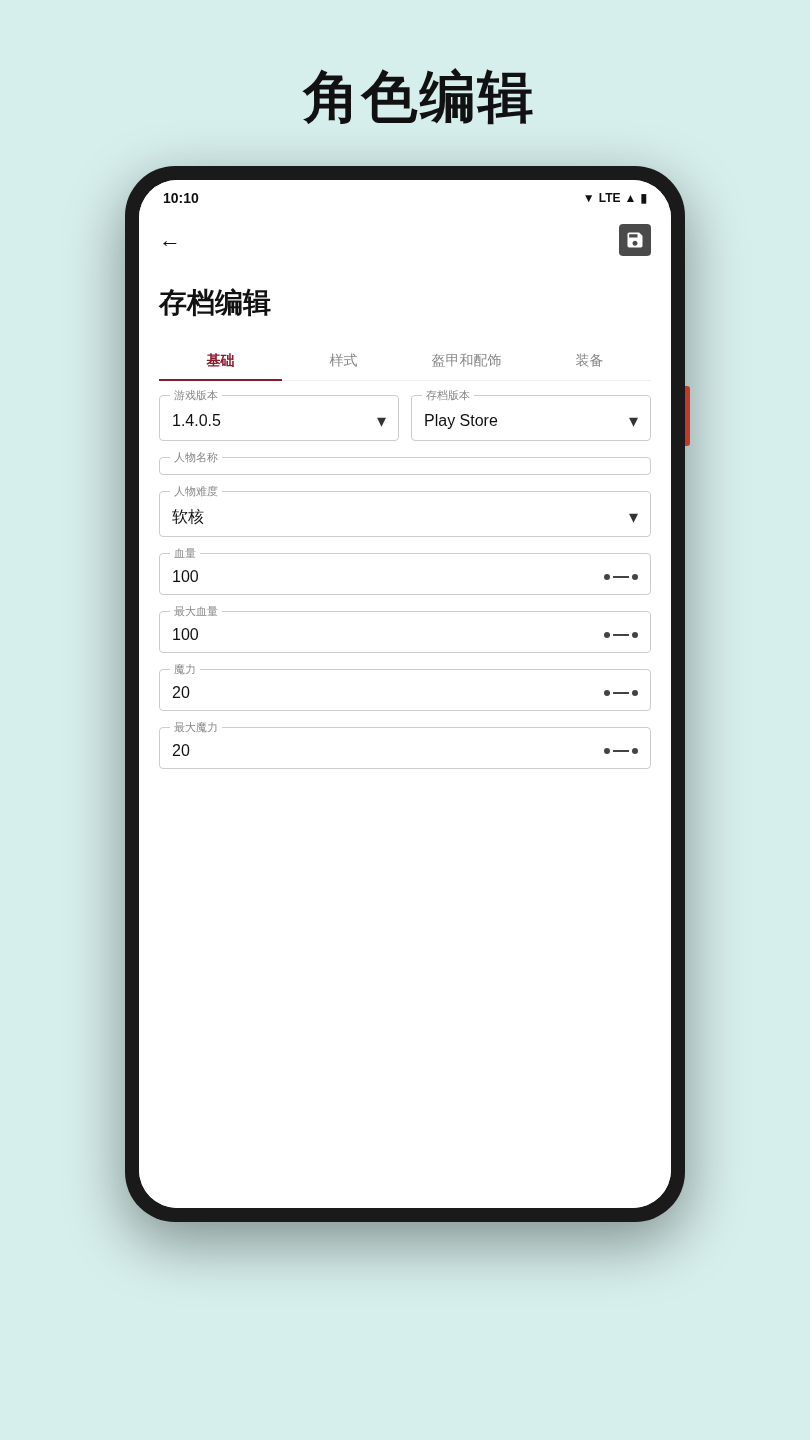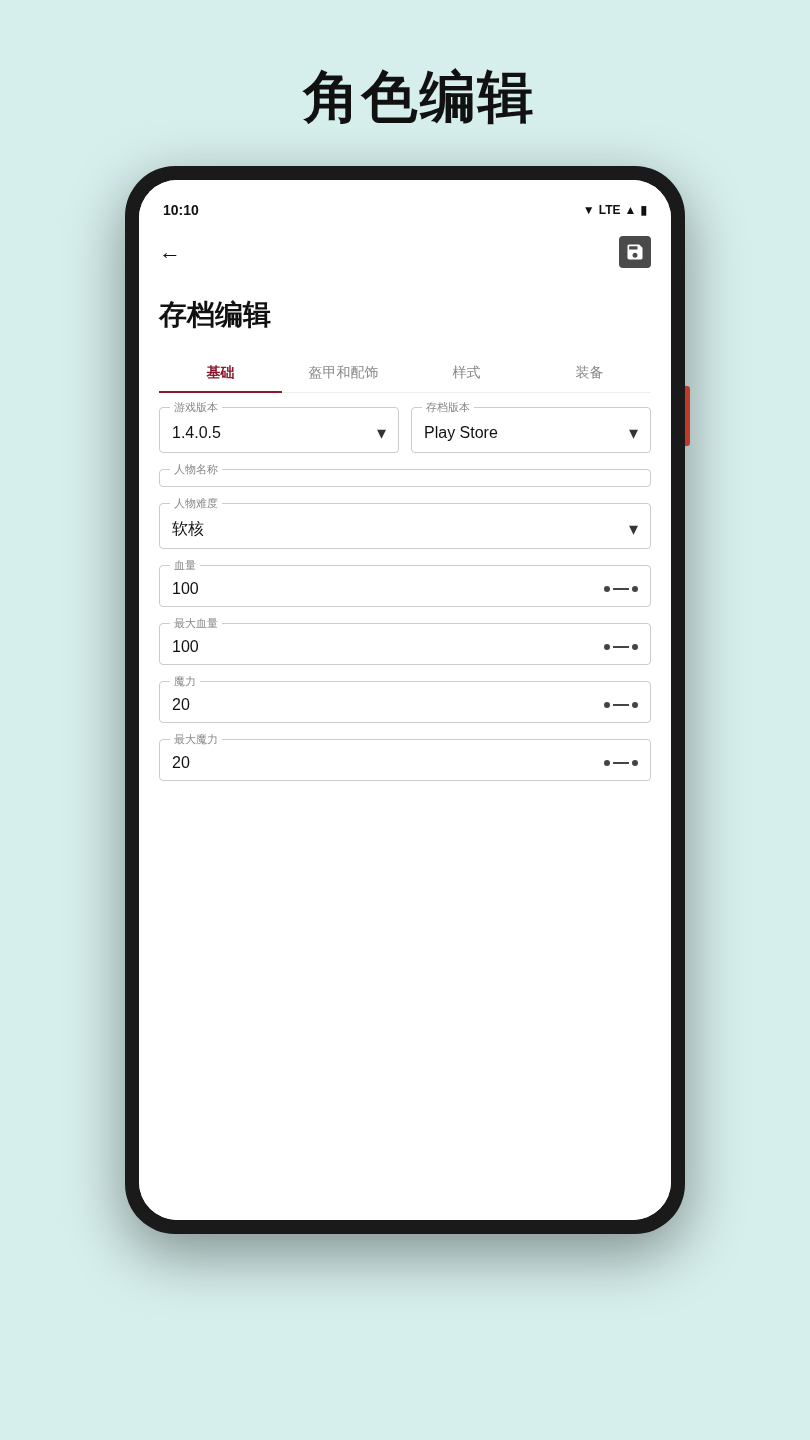--- a/index.html
+++ b/index.html
@@ -52,21 +52,21 @@
       overflow: hidden;
       width: 100%;
     }
 
     
     .status-bar {
       background: #fff;
       display: flex;
       justify-content: space-between;
       align-items: center;
-      padding: 22px 24px 6px;
+      padding: 10px 24px 6px;
     }
 
     .status-time {
       font-size: 14px;
       font-weight: 600;
       color: #111;
     }
 
     .status-icons {
       display: flex;
@@ -264,24 +264,24 @@
 
     <div class="content">
 
       <div class="archive-title">存档编辑</div>
 
       <div class="tabs">
         <div class="tab active">
           <span>基础</span>
         </div>
         <div class="tab">
+          <span>样式</span>
+        </div>
+        <div class="tab">
           <span>盔甲和配饰</span>
-        </div>
-        <div class="tab">
-          <span>样式</span>
         </div>
         <div class="tab">
           <span>装备</span>
         </div>
       </div>
 
       <div class="form-row">
         <div class="form-group">
           <span class="form-label">游戏版本</span>
           <div class="form-value">

